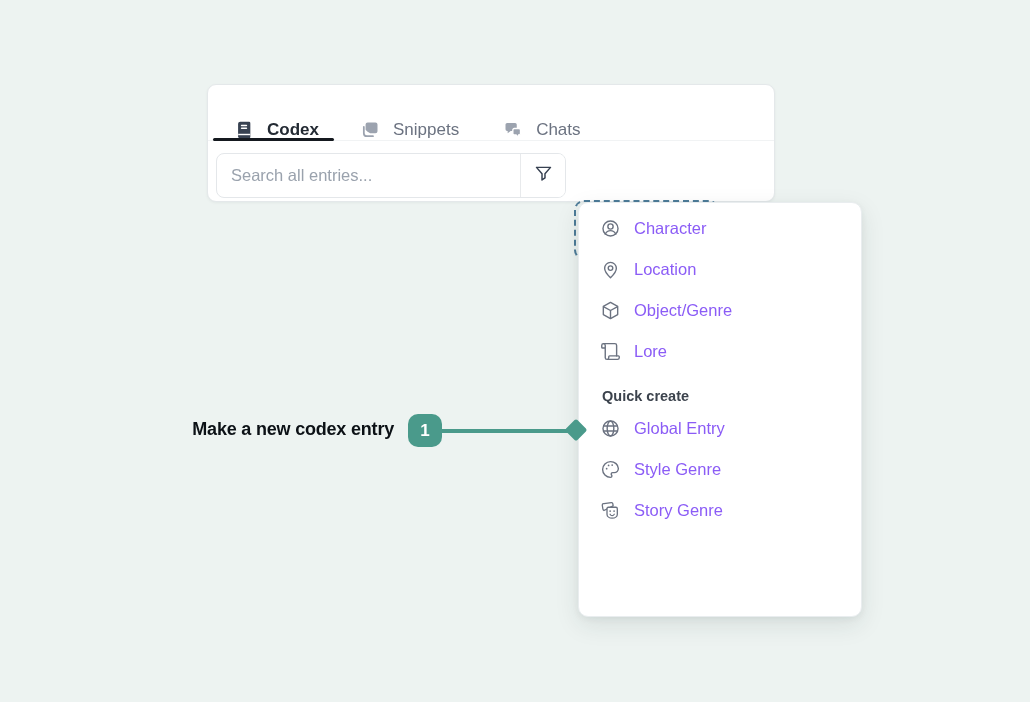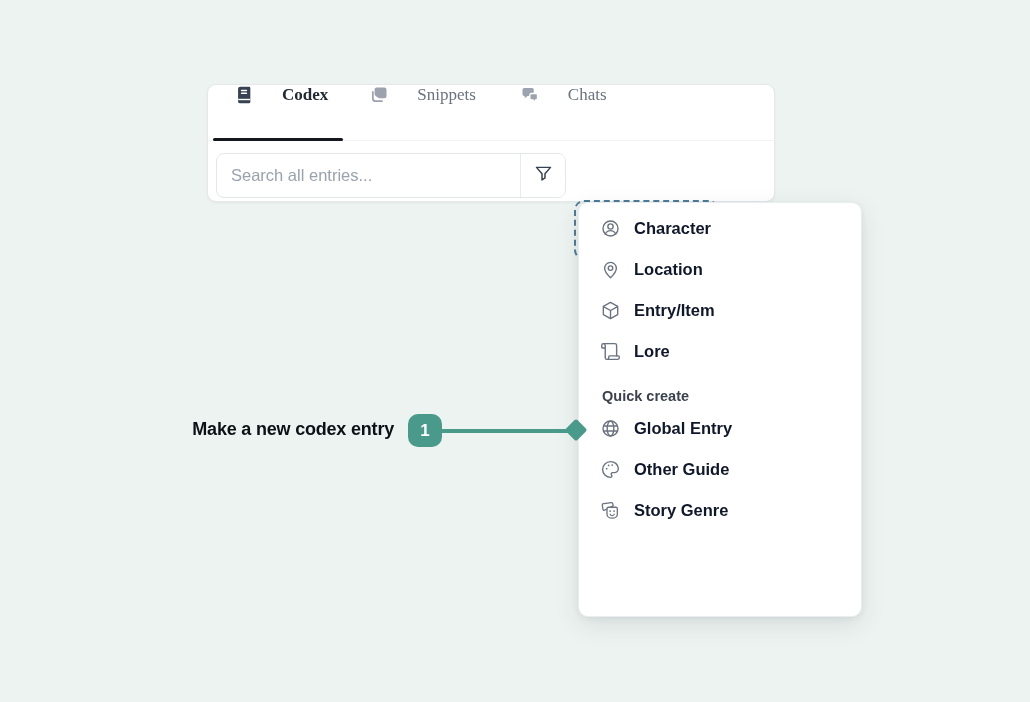--- a/index.html
+++ b/index.html
@@ -17,23 +17,23 @@
   .card {
     position: absolute; left: 207px; top: 84px; width: 568px; height: 118px;
     background: #ffffff; border: 1px solid #e4e8ea; border-radius: 9px;
     box-shadow: 0 1px 3px rgba(20,40,40,.05);
   }
   .tabs {
     display: flex; align-items: stretch; height: 56px;
     border-bottom: 1px solid #f1f3f4;
   }
   .tab {
-    display: flex; align-items: flex-start; gap: 28px;
+    display: flex; align-items: flex-end; gap: 13px;
     font-size: 17px; color: #6b7280; font-weight: 500;
-    position: relative; cursor: default; font-family: Liberation Serif, serif;
+    position: relative; cursor: default;
   }
   .tab-codex   { padding: 0 15px 0 26px; color: #232a33; font-weight: 600; }
   .tab-codex::after {
     content: ""; position: absolute; left: 5px; right: 0; bottom: -1px;
     height: 3px; background: #15191f; border-radius: 2px;
   }
   .tab-snippets { margin-left: 26px; }
   .tab-chats    { margin-left: 44px; }
   .tab svg { display: block; }
 
@@ -75,21 +75,21 @@
 
   
   .dropdown {
     position: absolute; left: 578px; top: 202px; width: 284px; height: 415px;
     background: #fff; border: 1px solid #e9edef; border-radius: 10px;
     box-shadow: 0 8px 24px rgba(25,45,45,.10), 0 2px 6px rgba(25,45,45,.06);
     padding-top: 5px; z-index: 2;
   }
   .menu-item {
     height: 41px; display: flex; align-items: center; gap: 13px;
-    padding-left: 21px; font-size: 16.5px; color: #0f172a; cursor: pointer; font-weight: bold;
+    padding-left: 21px; font-size: 16.5px; color: #8b5cf6; cursor: pointer;
   }
   .menu-item svg { flex: 0 0 auto; display: block; }
   .menu-item-highlight {
     height: 44px; margin: 0 2px; padding-left: 17px;
     border: 2px dashed #4e7c99; border-radius: 7px; background: #eaf4fa;
   }
   .quick-header {
     margin-top: 12px; height: 24px; display: flex; align-items: center;
     padding-left: 23px; font-size: 14.5px; font-weight: 700; color: #3c434d;
   }
@@ -214,21 +214,21 @@
     </div>
 
     <div class="menu-item">
       <span>
         <svg width="21" height="21" viewBox="0 0 24 24" fill="none" stroke="#6b7280" stroke-width="1.6" stroke-linejoin="round">
           <path d="M12 2.8 20.2 7.4v9.2L12 21.2 3.8 16.6V7.4L12 2.8z"></path>
           <path d="M3.9 7.5 12 12l8.1-4.5"></path>
           <path d="M12 21v-9"></path>
         </svg>
       </span>
-      <span>Entry/Item</span>
+      <span>Object/Genre</span>
     </div>
 
     <div class="menu-item">
       <span>
         <svg width="21" height="21" viewBox="0 0 24 24" fill="none" stroke="#6b7280" stroke-width="1.6" stroke-linecap="round" stroke-linejoin="round">
           <path d="M19 17V5a2 2 0 0 0-2-2H4"></path>
           <path d="M8 21h12a2 2 0 0 0 2-2v-1a1 1 0 0 0-1-1H11a1 1 0 0 0-1 1v1a2 2 0 1 1-4 0V5a2 2 0 1 0-4 0v2a1 1 0 0 0 1 1h3"></path>
         </svg>
       </span>
       <span>Lore</span>
@@ -251,21 +251,21 @@
 
     <div class="menu-item">
       <span>
         <svg width="21" height="21" viewBox="0 0 24 24">
           <path d="M12 3a9 9 0 1 0 0 18c.9 0 1.6-.7 1.6-1.6 0-.4-.15-.8-.4-1.1-.25-.3-.4-.7-.4-1.1 0-.9.7-1.6 1.6-1.6h1.9A4.8 4.8 0 0 0 21 10.9C20.9 6.5 16.9 3 12 3z" fill="none" stroke="#6b7280" stroke-width="1.6" stroke-linejoin="round"></path>
           <circle cx="7.6" cy="11" r="1" fill="#6b7280"></circle>
           <circle cx="9.8" cy="7.4" r="1" fill="#6b7280"></circle>
           <circle cx="13.9" cy="6.9" r="1" fill="#6b7280"></circle>
         </svg>
       </span>
-      <span>Other Guide</span>
+      <span>Style Genre</span>
     </div>
 
     <div class="menu-item">
       <span>
         <svg width="21" height="21" viewBox="0 0 24 24">
           <path d="M4.6 4.2 12.9 3c.9-.1 1.7.5 1.8 1.4l.3 2.4-6.2 3-4.3 2.2c-.7-.4-1.1-.9-1.2-1.7l-.7-4.3c-.1-.9.5-1.7 1.4-1.8z" fill="#ffffff" stroke="#6b7280" stroke-width="1.5" stroke-linejoin="round"></path>
           <path d="M9.6 8.3h8.6c.9 0 1.6.7 1.6 1.6v6.3c0 2.7-2.6 4.6-5.9 4.6s-5.9-1.9-5.9-4.6V9.9c0-.9.7-1.6 1.6-1.6z" fill="#ffffff" stroke="#6b7280" stroke-width="1.5" stroke-linejoin="round"></path>
           <circle cx="11.6" cy="12.7" r="1" fill="#6b7280"></circle>
           <circle cx="16.1" cy="12.7" r="1" fill="#6b7280"></circle>
           <path d="M11.5 16.2c.6 1.1 1.5 1.7 2.4 1.7s1.8-.6 2.4-1.7" fill="none" stroke="#6b7280" stroke-width="1.4" stroke-linecap="round"></path>

